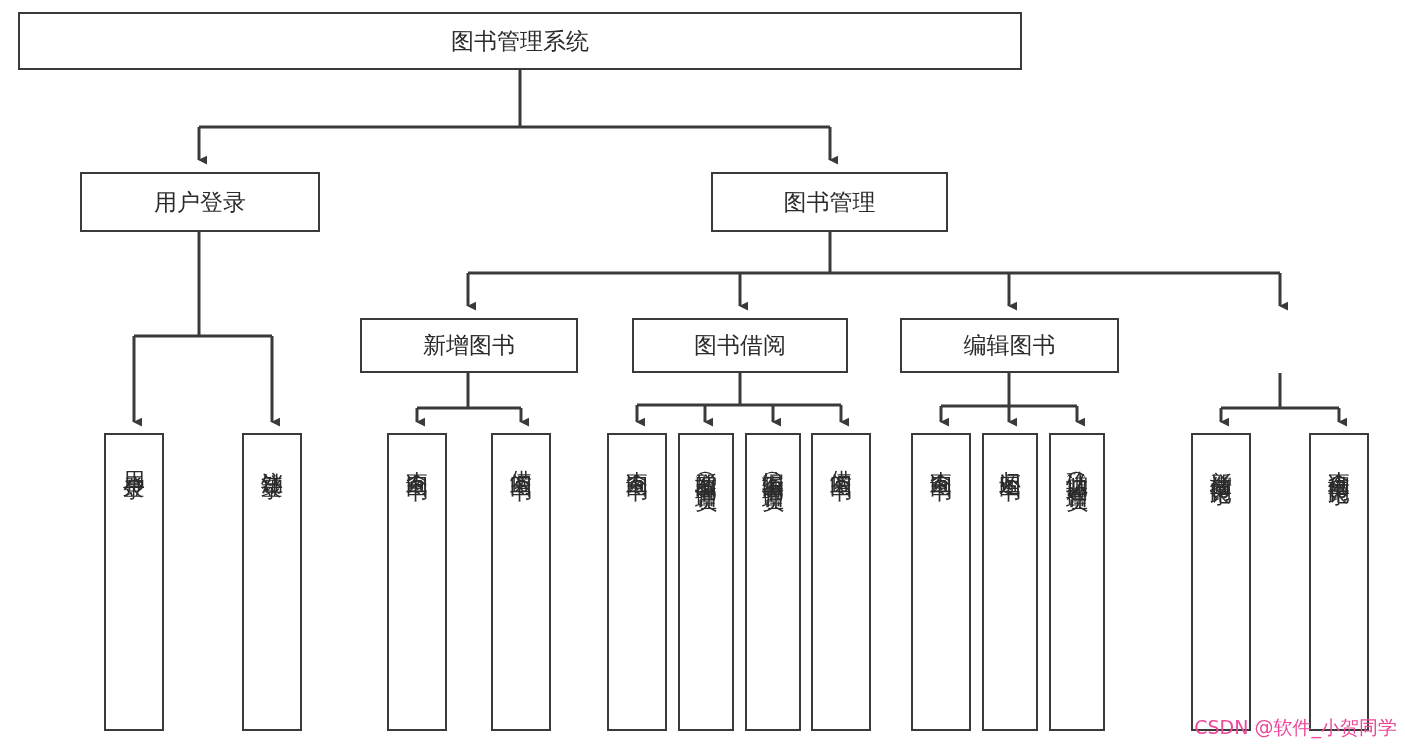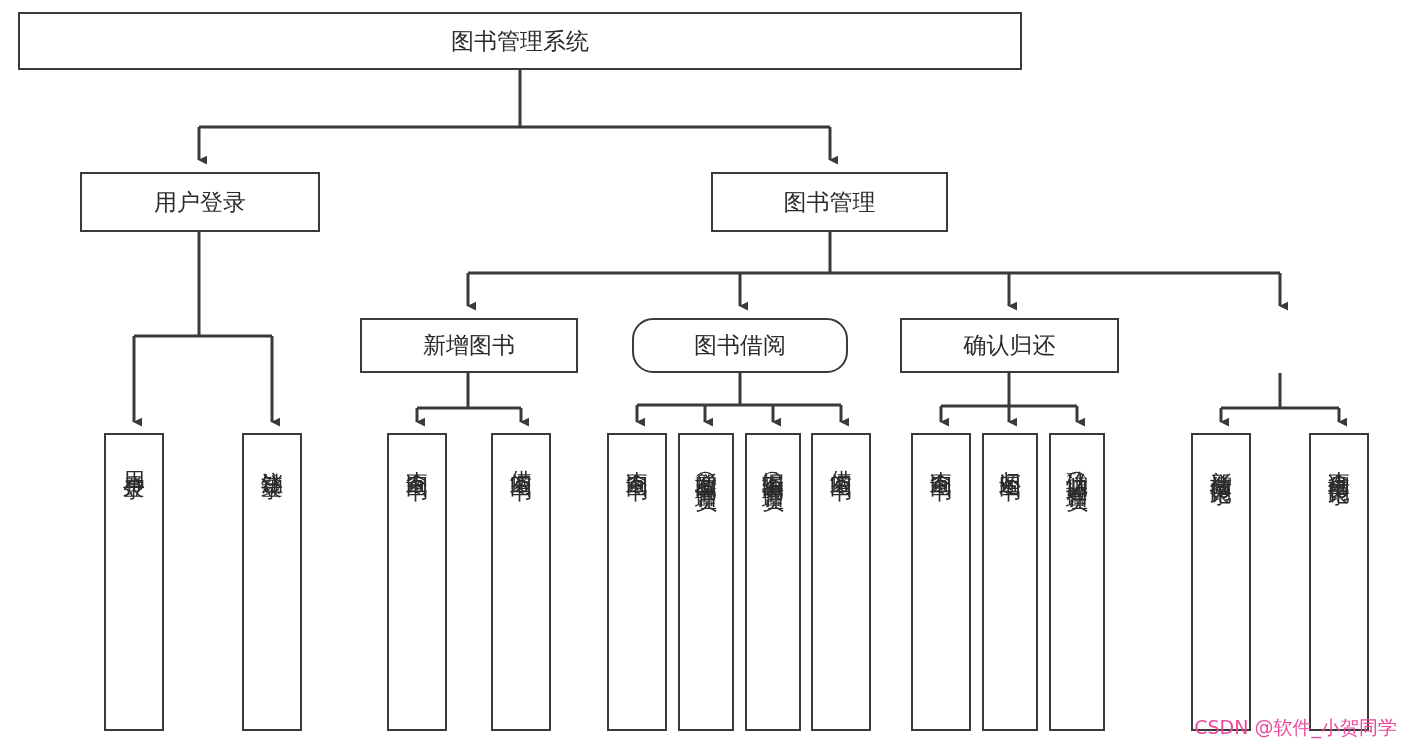--- a/index.html
+++ b/index.html
@@ -142,26 +142,26 @@
   </div>
 
   <div class="node lvl2" style="left:711px; top:172px; width:237px; height:60px;">
     <span class="label">图书管理</span>
   </div>
 
   <div class="node lvl3" style="left:360px; top:318px; width:218px; height:55px;">
     <span class="label">新增图书</span>
   </div>
 
-  <div class="node lvl3" style="left:632px; top:318px; width:216px; height:55px;border-radius:21px;">
+  <div class="node lvl3" style="left:632px; top:318px; width:216px; height:55px;">
     <span class="label">图书借阅</span>
   </div>
 
   <div class="node lvl3" style="left:900px; top:318px; width:219px; height:55px;">
-    <span class="label">确认归还</span>
+    <span class="label">编辑图书</span>
   </div>
 
 
   <div class="node leaf" style="left:104px; top:433px; width:60px; height:298px;">
     <span class="label">用户登录</span>
   </div>
 
   <div class="node leaf" style="left:242px; top:433px; width:60px; height:298px;">
     <span class="label">注销登录</span>
   </div>

